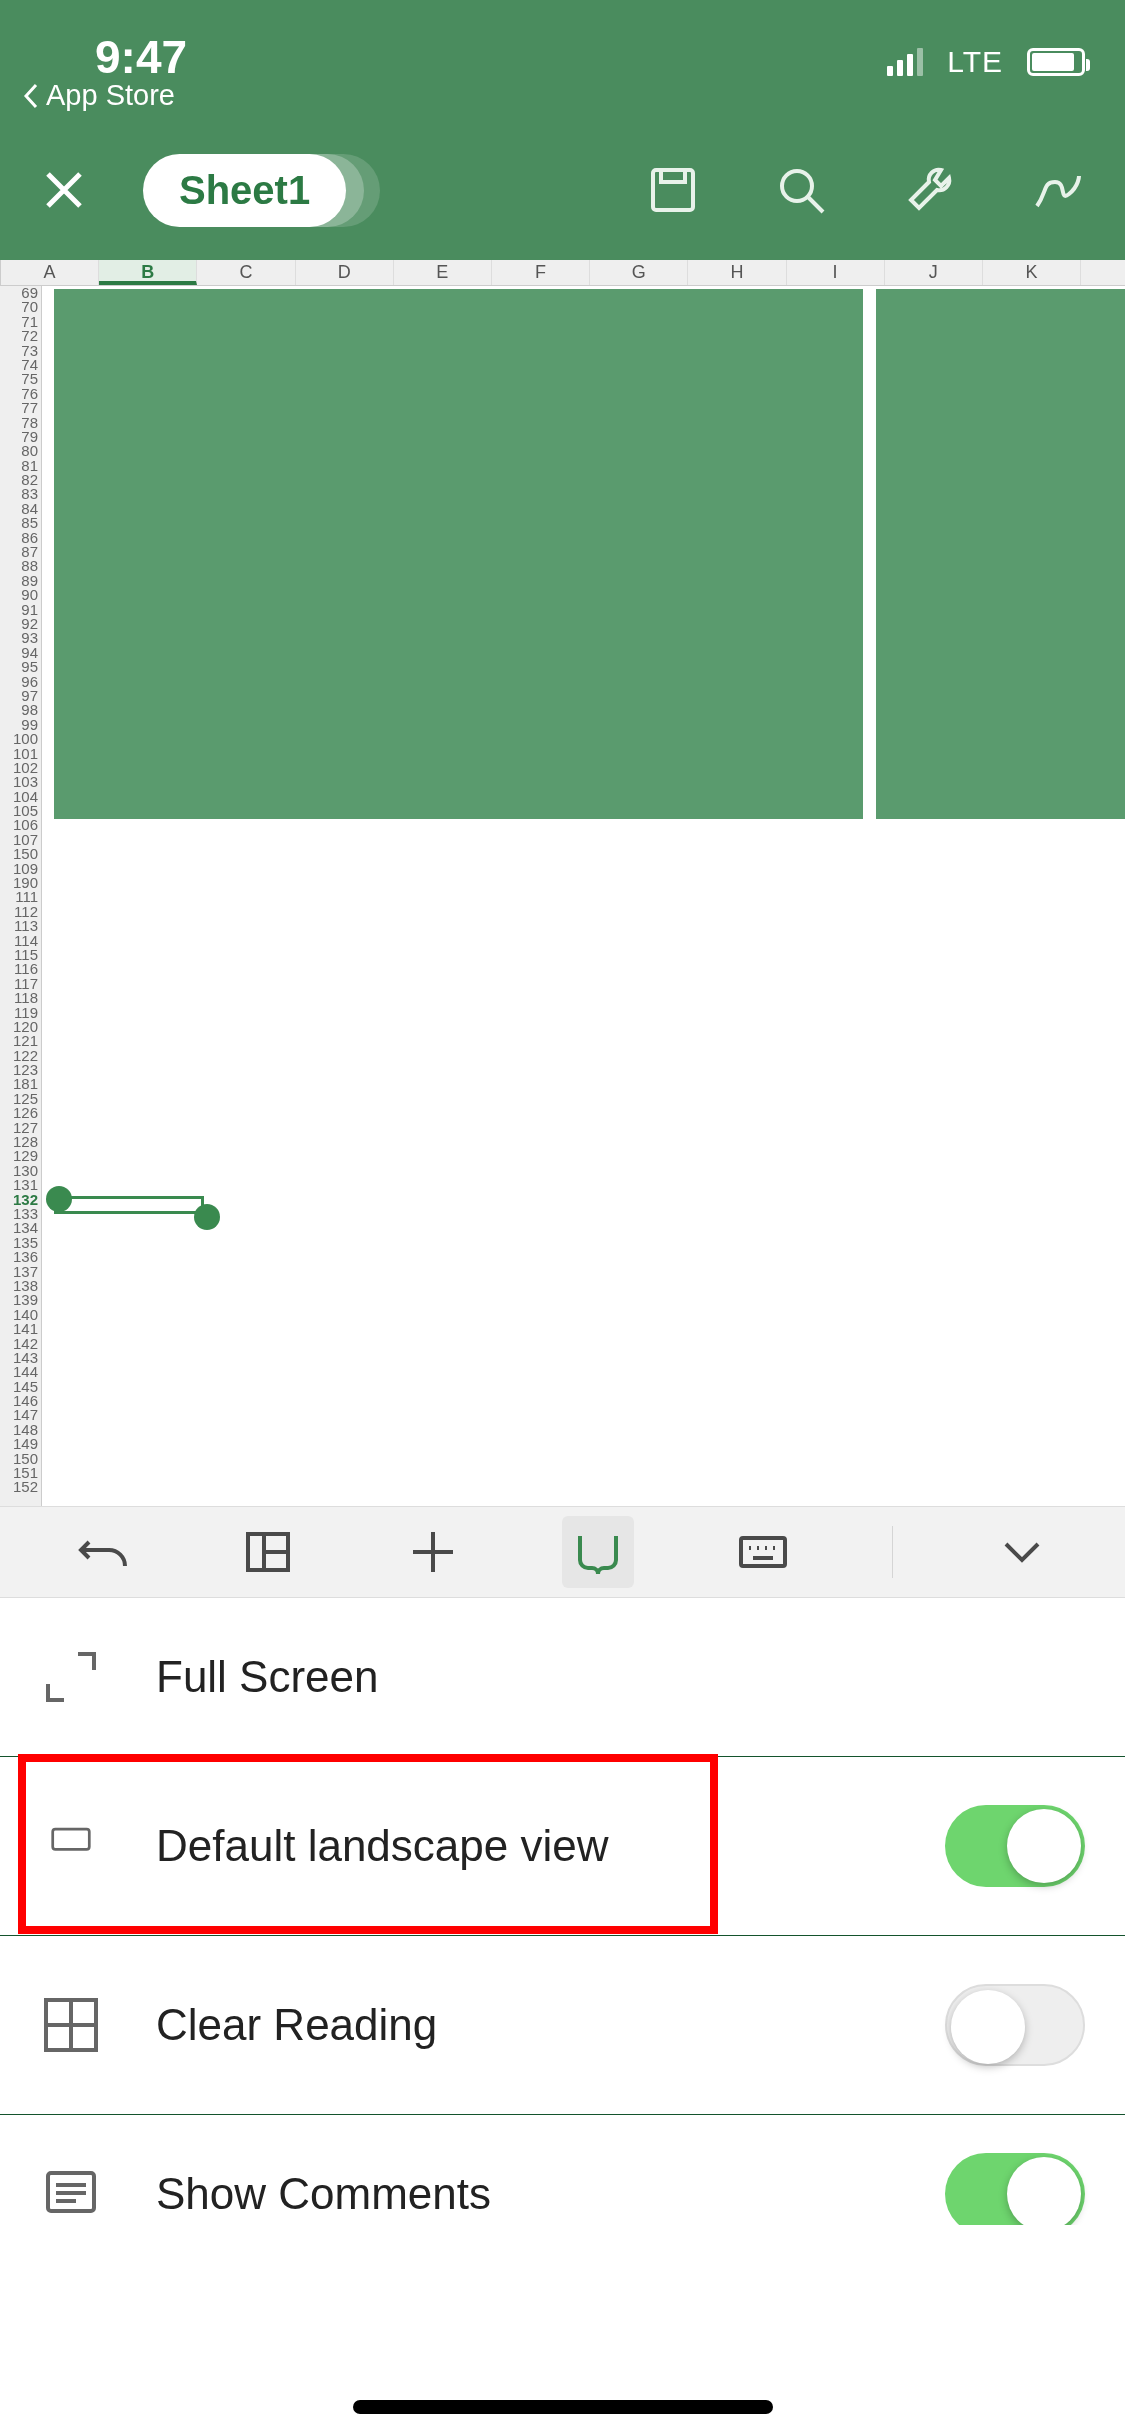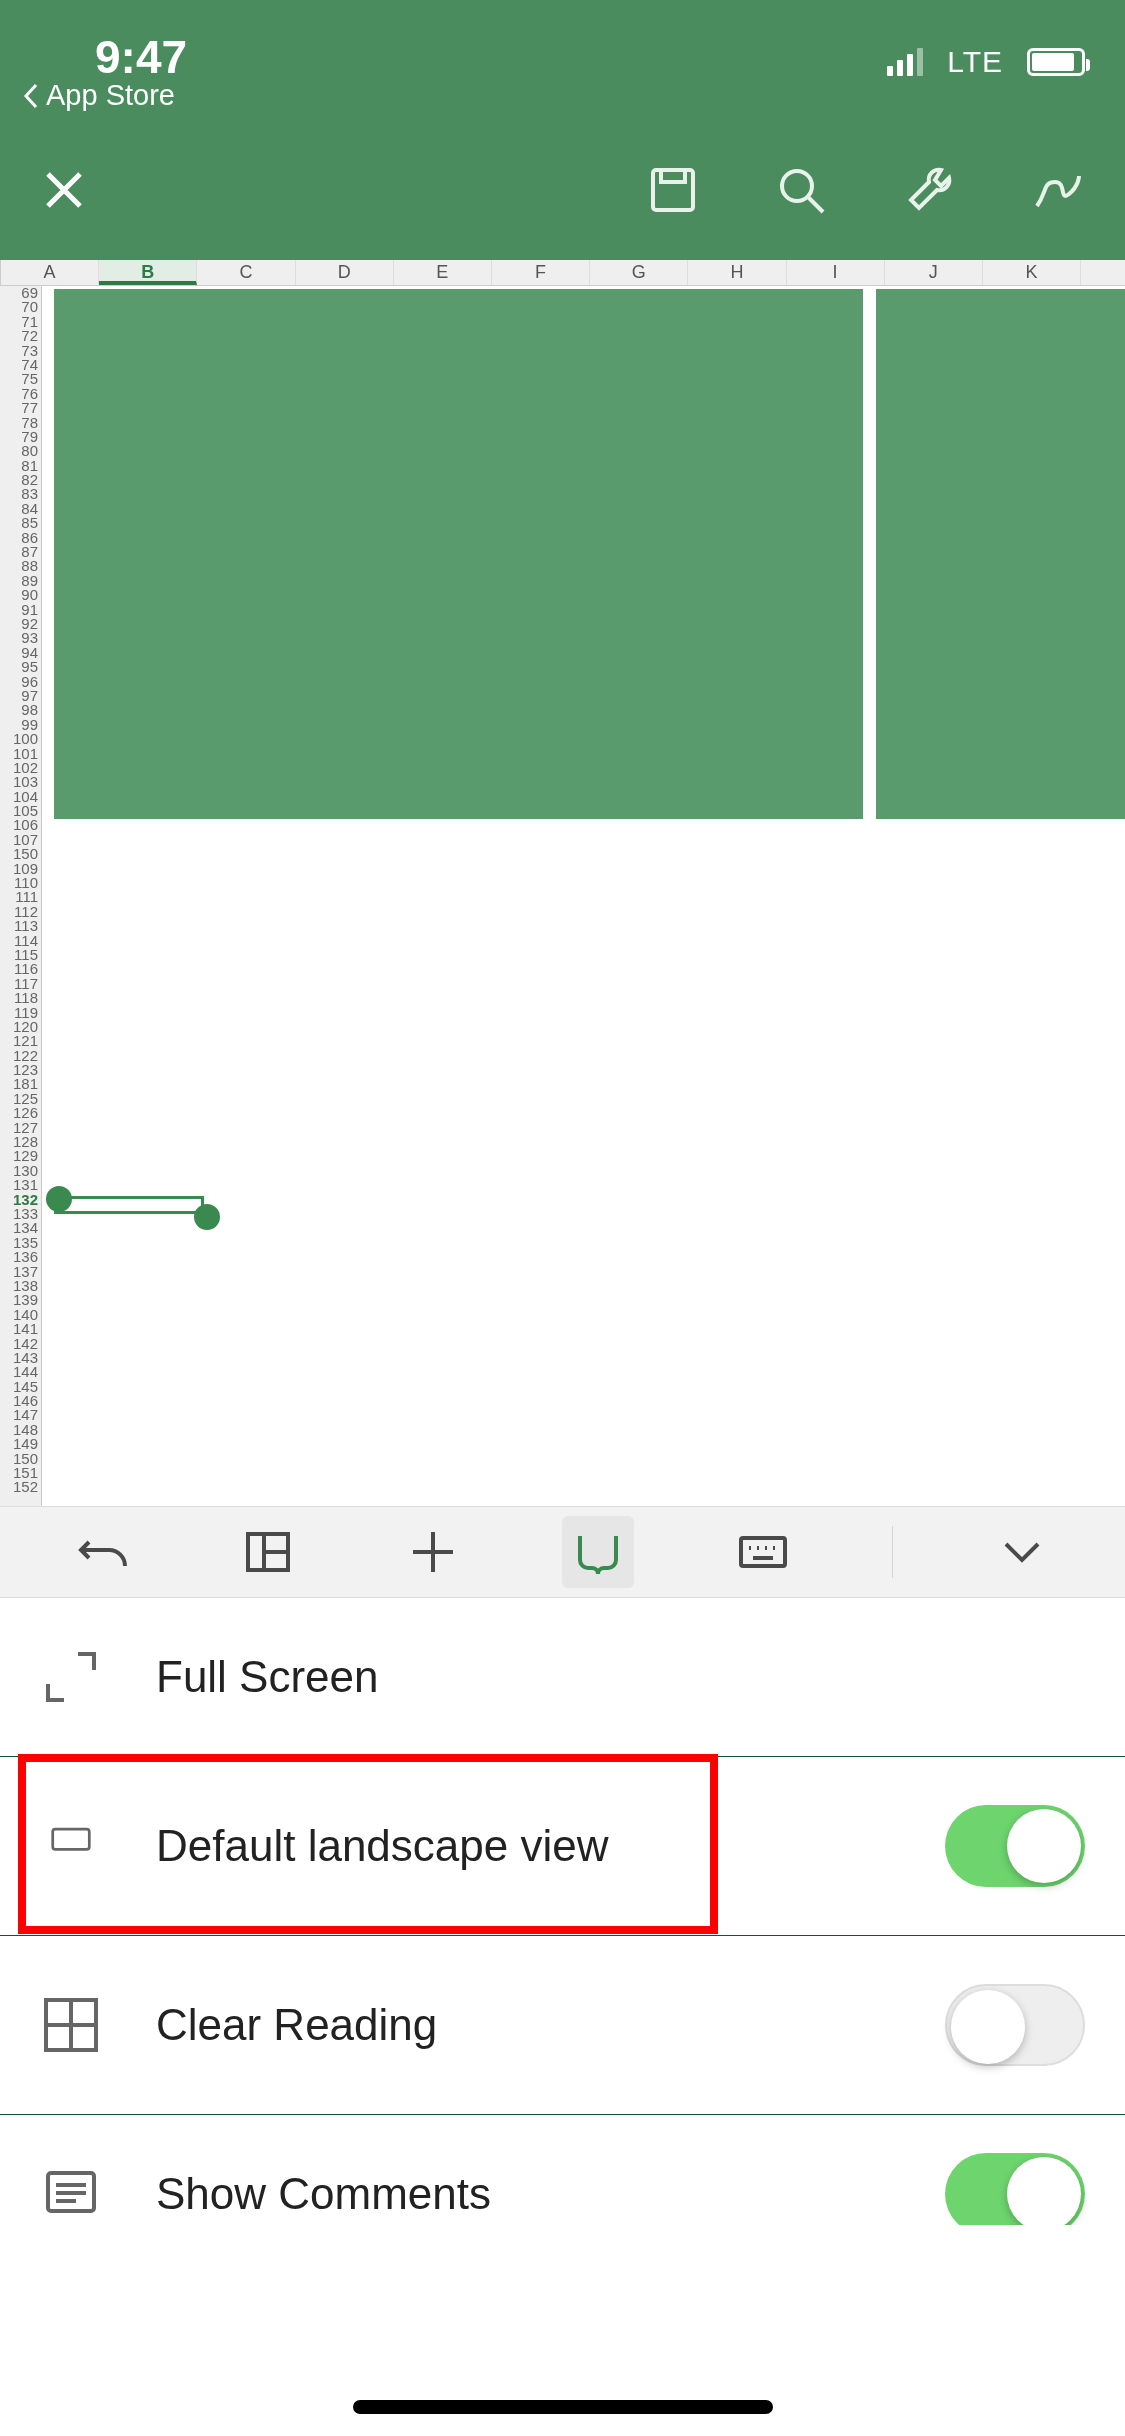--- a/index.html
+++ b/index.html
@@ -103,20 +103,25 @@
       </svg>
     <span>App Store</span>
   </div>
 </div>
 
 <div class="toolbar">
   <div class="close-icon">
     <svg viewBox="0 0 48 48">
         <path d="M8 8 L40 40 M40 8 L8 40" fill="none"></path>
       </svg>
+  </div>
+  <div class="sheet-pill">
+    <div class="sheet-pill-shadow s2"></div>
+    <div class="sheet-pill-shadow"></div>
+    <div class="sheet-pill-inner">Sheet1</div>
   </div>
   <div class="toolbar-spacer"></div>
   <div class="toolbar-icons">
     <div class="tb-icon">
       <svg viewBox="0 0 56 56">
           <rect x="8" y="8" width="40" height="40" rx="3"></rect>
           <rect x="16" y="8" width="24" height="12"></rect>
         </svg>
     </div>
     <div class="tb-icon">
@@ -192,21 +197,21 @@
         <div class="rn">100</div>
         <div class="rn">101</div>
         <div class="rn">102</div>
         <div class="rn">103</div>
         <div class="rn">104</div>
         <div class="rn">105</div>
         <div class="rn">106</div>
         <div class="rn">107</div>
         <div class="rn">150</div>
         <div class="rn">109</div>
-        <div class="rn">110</div>
+        <div class="rn">190</div>
         <div class="rn">111</div>
         <div class="rn">112</div>
         <div class="rn">113</div>
         <div class="rn">114</div>
         <div class="rn">115</div>
         <div class="rn">116</div>
         <div class="rn">117</div>
         <div class="rn">118</div>
         <div class="rn">119</div>
         <div class="rn">120</div>

